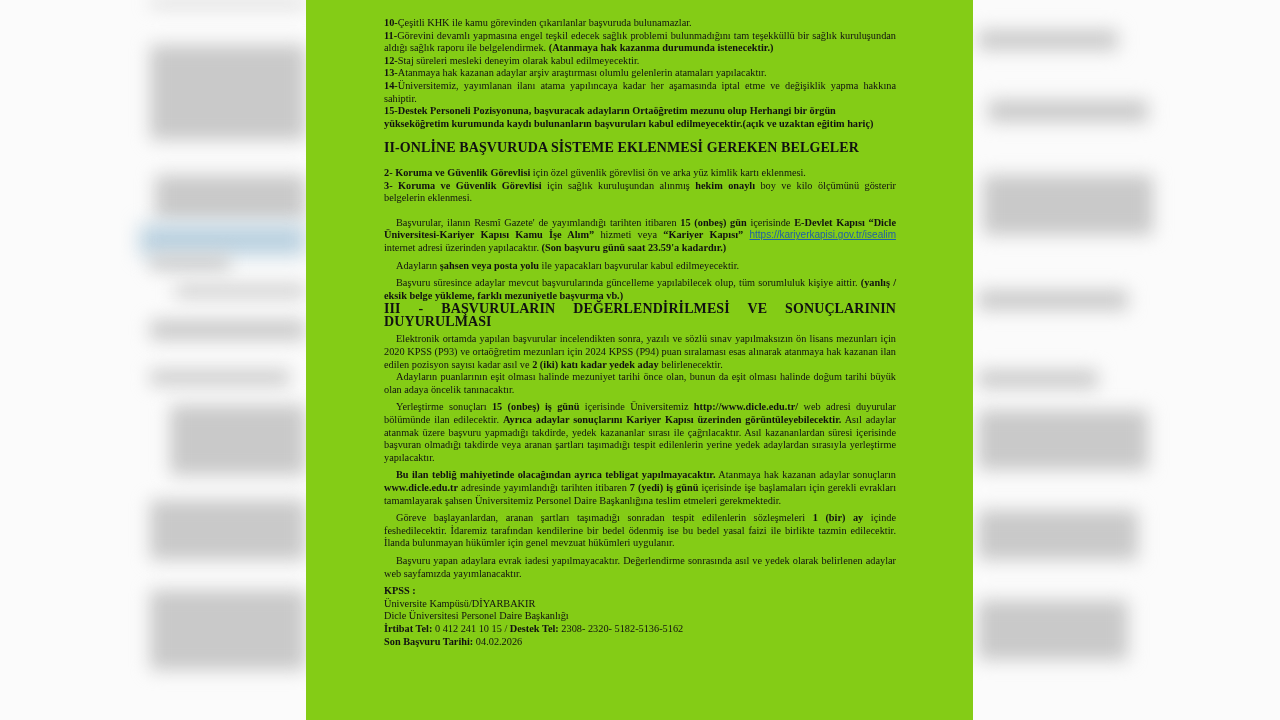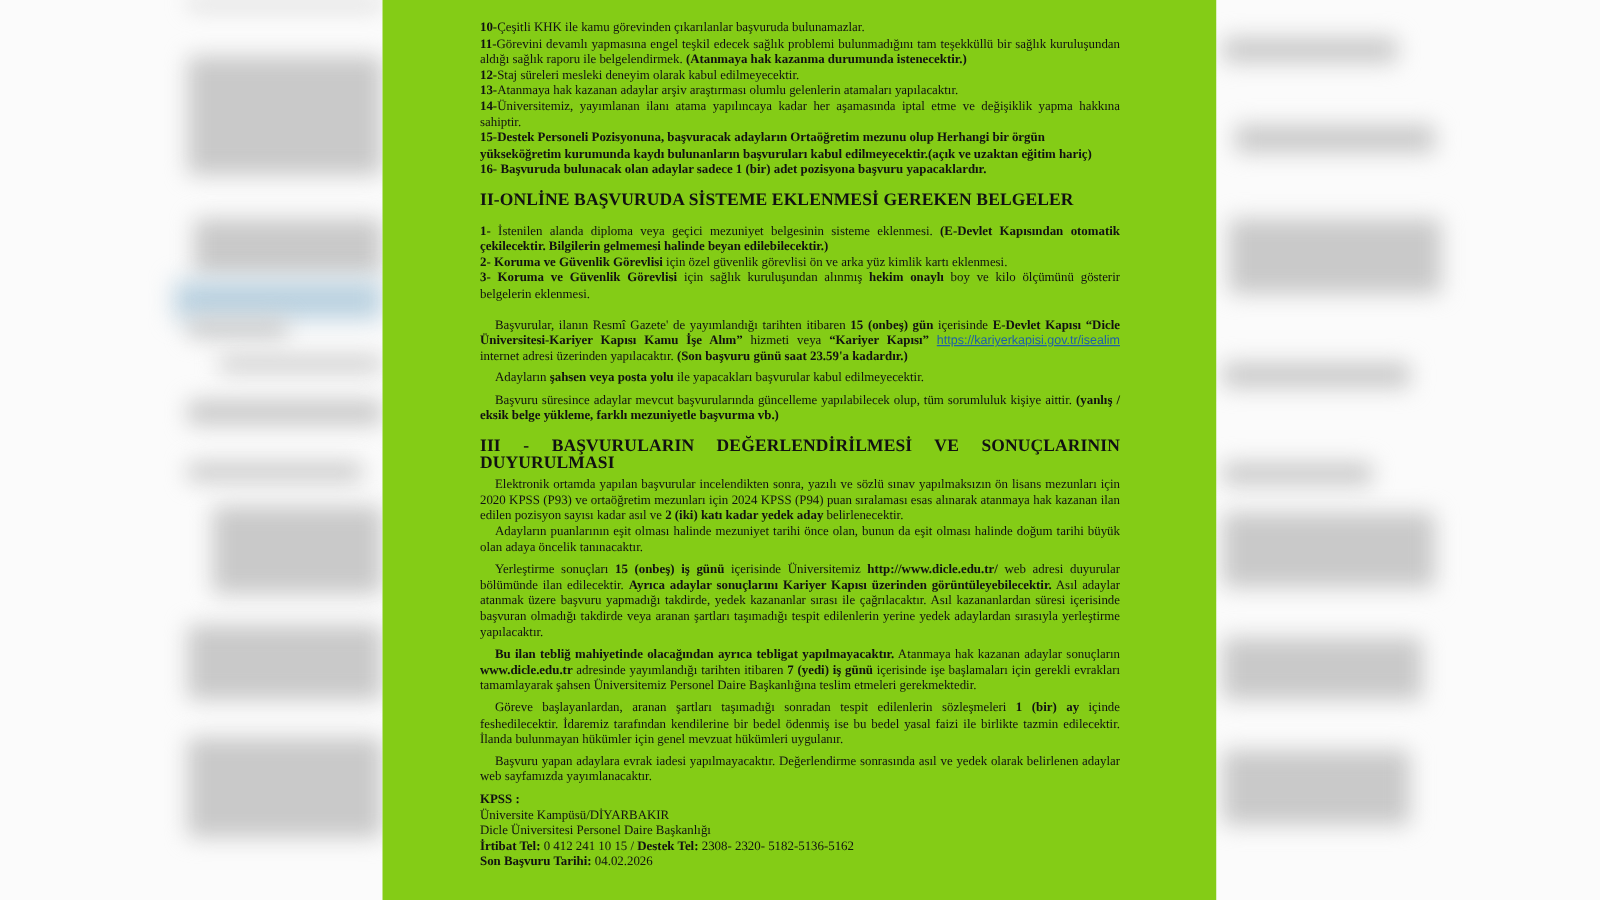--- a/index.html
+++ b/index.html
@@ -54,41 +54,39 @@
 
 <div class="page">
   <div class="content">
 
     <p><b>10-</b><span>Çeşitli KHK ile kamu görevinden çıkarılanlar başvuruda bulunamazlar.</span></p>
     <p><b>11-</b><span>Görevini devamlı yapmasına engel teşkil edecek sağlık problemi bulunmadığını tam teşekküllü bir sağlık kuruluşundan aldığı sağlık raporu ile belgelendirmek. </span><b>(Atanmaya hak kazanma durumunda istenecektir.)</b></p>
     <p><b>12-</b><span>Staj süreleri mesleki deneyim olarak kabul edilmeyecektir.</span></p>
     <p><b>13-</b><span>Atanmaya hak kazanan adaylar arşiv araştırması olumlu gelenlerin atamaları yapılacaktır.</span></p>
     <p><b>14-</b><span>Üniversitemiz, yayımlanan ilanı atama yapılıncaya kadar her aşamasında iptal etme ve değişiklik yapma hakkına sahiptir.</span></p>
     <p style="text-align:left;"><b>15-</b><b>Destek Personeli Pozisyonuna, başvuracak adayların Ortaöğretim mezunu olup Herhangi bir örgün yükseköğretim kurumunda kaydı bulunanların başvuruları kabul edilmeyecektir.(açık ve uzaktan eğitim hariç)</b></p>
-    <p><b>16- </b><b>Başvuruda bulunacak olan adaylar sadece 1 (bir) adet pozisyona başvuru yapacaklardır.</b></p>
 
     <div class="gap"></div>
     <p class="heading">II-ONLİNE BAŞVURUDA SİSTEME EKLENMESİ GEREKEN BELGELER</p>
     <div class="gap"></div>
 
-    <p><b>1- </b><span>İstenilen alanda diploma veya geçici mezuniyet belgesinin sisteme eklenmesi. </span><b>(E-Devlet Kapısından otomatik çekilecektir. Bilgilerin gelmemesi halinde beyan edilebilecektir.)</b></p>
     <p><b>2- </b><b>Koruma ve Güvenlik Görevlisi</b><span> için özel güvenlik görevlisi ön ve arka yüz kimlik kartı eklenmesi.</span></p>
     <p><b>3- </b><b>Koruma ve Güvenlik Görevlisi</b><span> için sağlık kuruluşundan alınmış </span><b>hekim onaylı</b><span> boy ve kilo ölçümünü gösterir belgelerin eklenmesi.</span></p>
 
     <div class="gap"></div>
     <p class="indent">
       <span>Başvurular, ilanın Resmî Gazete' de yayımlandığı tarihten itibaren </span><b>15 (onbeş) gün</b><span> içerisinde </span><b>E-Devlet Kapısı “Dicle Üniversitesi-Kariyer Kapısı Kamu İşe Alım”</b><span> hizmeti veya </span><b>“Kariyer Kapısı”</b>
       <a class="link">https://kariyerkapisi.gov.tr/isealim</a><span> internet adresi üzerinden yapılacaktır. </span><b>(Son başvuru günü saat 23.59'a kadardır.)</b>
     </p>
     <div class="gap-sm"></div>
     <p class="indent"><span>Adayların </span><b>şahsen veya posta yolu</b><span> ile yapacakları başvurular kabul edilmeyecektir.</span></p>
     <div class="gap-sm"></div>
     <p class="indent"><span>Başvuru süresince adaylar mevcut başvurularında güncelleme yapılabilecek olup, tüm sorumluluk kişiye aittir. </span><b>(yanlış / eksik belge yükleme, farklı mezuniyetle başvurma vb.)</b></p>
 
-    <p class="heading" style="margin-top:12px;">III - BAŞVURULARIN DEĞERLENDİRİLMESİ VE SONUÇLARININ DUYURULMASI</p>
+    <p class="heading" style="margin-top:1px;">III - BAŞVURULARIN DEĞERLENDİRİLMESİ VE SONUÇLARININ DUYURULMASI</p>
     <div class="gap-sm"></div>
 
     <p class="indent"><span>Elektronik ortamda yapılan başvurular incelendikten sonra, yazılı ve sözlü sınav yapılmaksızın ön lisans mezunları için 2020 KPSS (P93) ve ortaöğretim mezunları için 2024 KPSS (P94) puan sıralaması esas alınarak atanmaya hak kazanan ilan edilen pozisyon sayısı kadar asıl ve </span><b>2 (iki) katı kadar yedek aday</b><span> belirlenecektir.</span></p>
     <p class="indent">Adayların puanlarının eşit olması halinde mezuniyet tarihi önce olan, bunun da eşit olması halinde doğum tarihi büyük olan adaya öncelik tanınacaktır.</p>
     <div class="gap-sm"></div>
     <p class="indent"><span>Yerleştirme sonuçları </span><b>15 (onbeş) iş günü</b><span> içerisinde Üniversitemiz </span><b>http://www.dicle.edu.tr/</b><span> web adresi duyurular bölümünde ilan edilecektir. </span><b>Ayrıca adaylar sonuçlarını Kariyer Kapısı üzerinden görüntüleyebilecektir.</b><span> Asıl adaylar atanmak üzere başvuru yapmadığı takdirde, yedek kazananlar sırası ile çağrılacaktır. Asıl kazananlardan süresi içerisinde başvuran olmadığı takdirde veya aranan şartları taşımadığı tespit edilenlerin yerine yedek adaylardan sırasıyla yerleştirme yapılacaktır.</span></p>
     <div class="gap-sm"></div>
     <p class="indent"><b>Bu ilan tebliğ mahiyetinde olacağından ayrıca tebligat yapılmayacaktır.</b><span> Atanmaya hak kazanan adaylar sonuçların </span><b>www.dicle.edu.tr</b><span> adresinde yayımlandığı tarihten itibaren </span><b>7 (yedi) iş günü</b><span> içerisinde işe başlamaları için gerekli evrakları tamamlayarak şahsen Üniversitemiz Personel Daire Başkanlığına teslim etmeleri gerekmektedir.</span></p>
     <div class="gap-sm"></div>
     <p class="indent"><span>Göreve başlayanlardan, aranan şartları taşımadığı sonradan tespit edilenlerin sözleşmeleri </span><b>1 (bir) ay</b><span> içinde feshedilecektir. İdaremiz tarafından kendilerine bir bedel ödenmiş ise bu bedel yasal faizi ile birlikte tazmin edilecektir. İlanda bulunmayan hükümler için genel mevzuat hükümleri uygulanır.</span></p>

